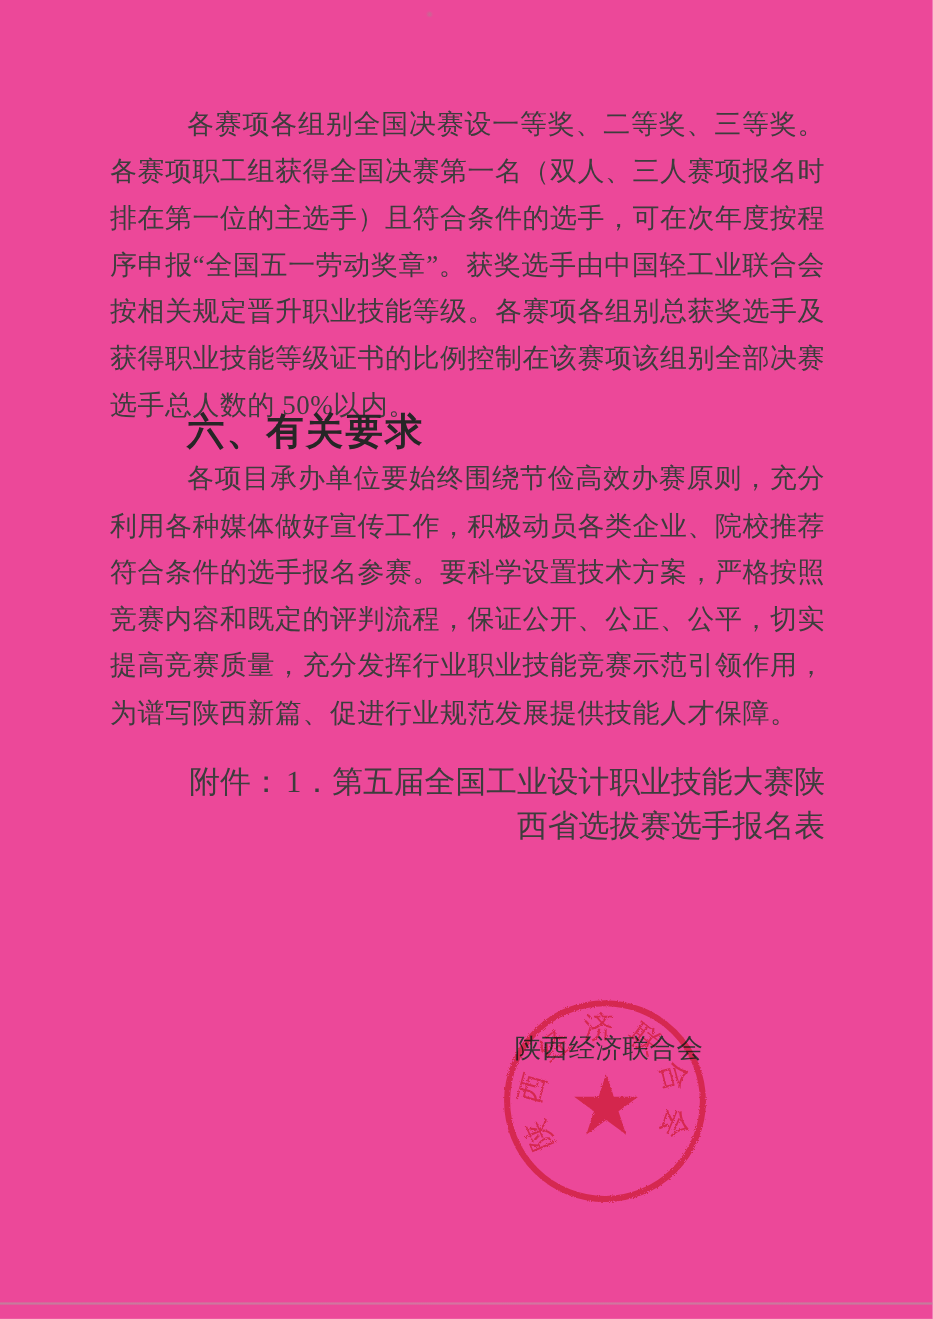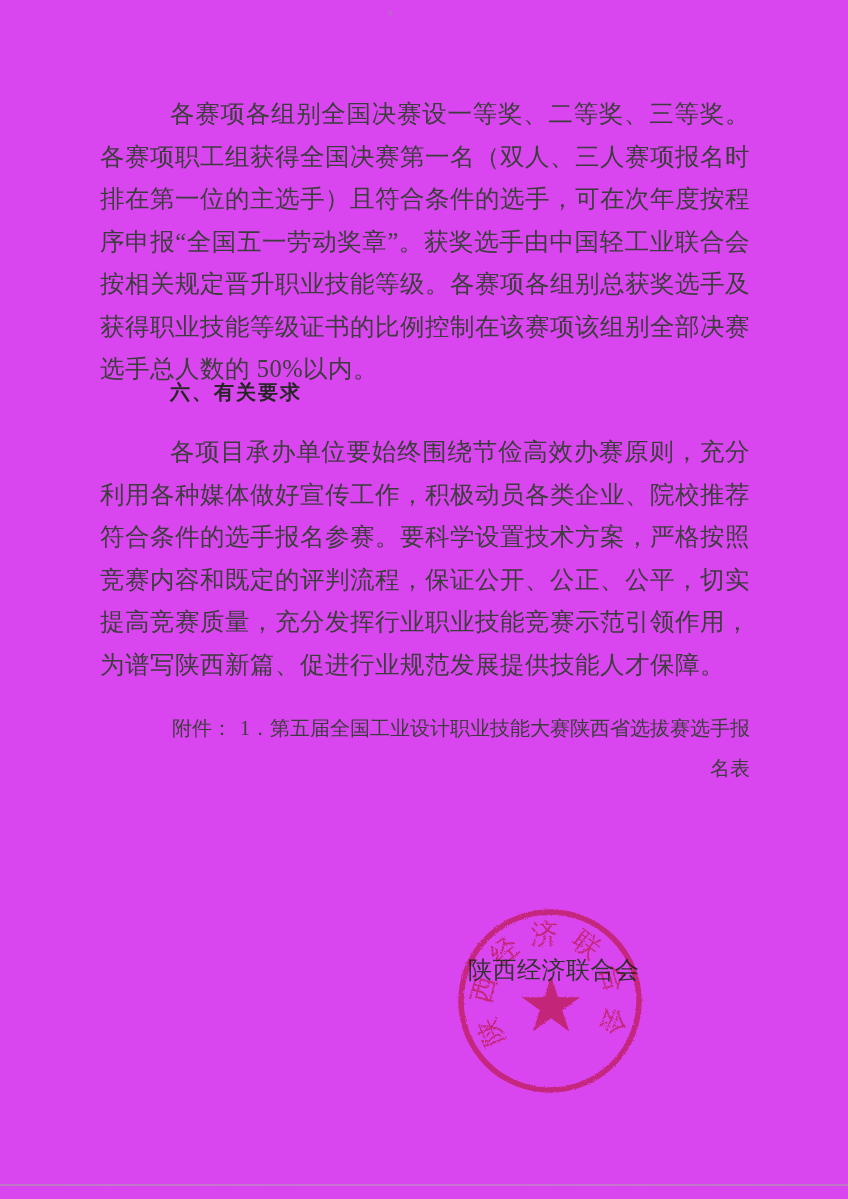--- a/index.html
+++ b/index.html
@@ -1,20 +1,20 @@
 <!DOCTYPE html>
 <html><head>
 <meta charset="utf-8">
 <style>
   html,body { margin:0; padding:0; }
   .page {
     position: relative;
     width: 848px;
     height: 1199px;
-    background: #d946ef;
+    background: #ec4899;
     overflow: hidden;
     font-family: "Liberation Serif", "DejaVu Serif", serif;
     color: #3d3d3d;
   }
   .content {
     position: absolute;
     left: 100px;
     top: 93px;
     width: 650px;
     font-size: 24.5px;
@@ -23,37 +23,37 @@
   .para {
     margin: 0;
     text-indent: 70px;
     text-align: justify;
     text-justify: inter-character;
     letter-spacing: 0.5px;
   }
   .para1 { height: 297.5px; overflow: visible; }
   .para2 { height: 255px; overflow: visible; }
   .heading {
-    margin: -18px 0 16px 0;
+    margin: -18px 0 0 0;
     padding-left: 70px;
     height: 42.5px;
     line-height: 42.5px;
-    font-size: 20px;
+    font-size: 34px;
     font-weight: bold;
     color: #262626;
-    font-family: Liberation Mono, monospace;
+    font-family: Liberation Serif, serif;
     letter-spacing: 2px;
   }
   .attachments {
     margin-top: 22px;
     margin-left: 72px;
     display: flex;
     line-height: 40px;
     height: 160px;
-    font-size: 20px;
+    font-size: 28px;
   }
   .att-label { white-space: nowrap; }
   .att-items { width: 518px; }
   .att-item { text-align: right; }
   .signature {
     margin-top: 83px;
     margin-left: 368px;
     line-height: 38px;
     font-size: 24px;
     color: #333333;

